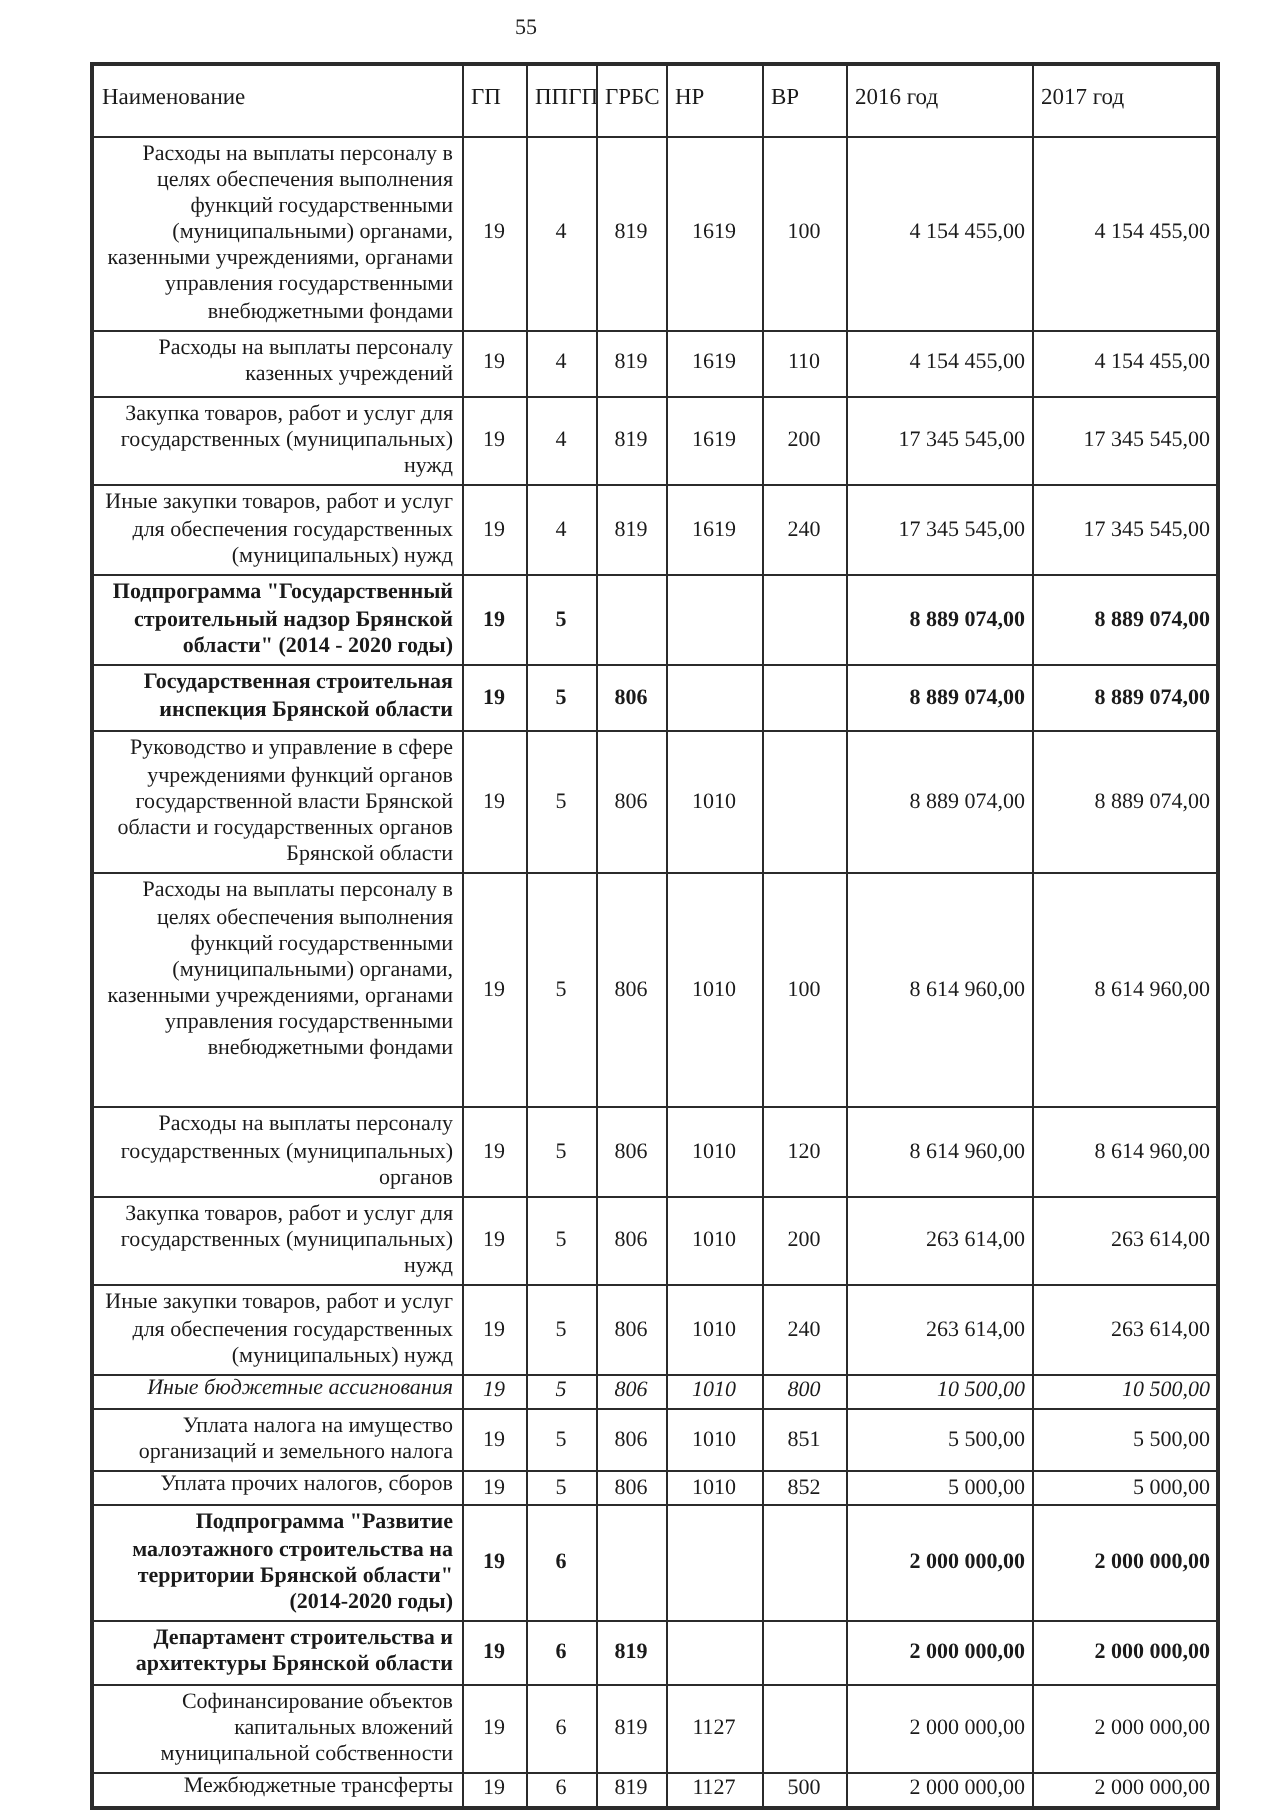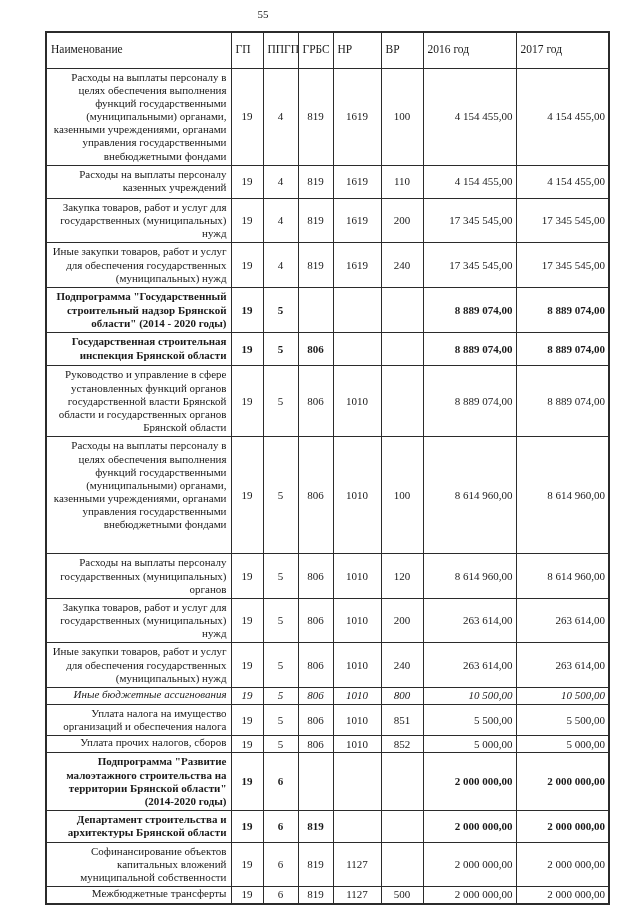--- a/index.html
+++ b/index.html
@@ -136,21 +136,21 @@
         <td class="c-name">Государственная строительная инспекция Брянской области</td>
         <td class="c-num">19</td>
         <td class="c-num">5</td>
         <td class="c-num">806</td>
         <td class="c-num"></td>
         <td class="c-num"></td>
         <td class="c-amt">8 889 074,00</td>
         <td class="c-amt">8 889 074,00</td>
       </tr>
         <tr>
-        <td class="c-name">Руководство и управление в сфере установленных функций органов государственной власти Брянской области и государственных органов Брянской области</td>
+        <td class="c-name">Руководство и управление в сфере учреждениями функций органов государственной власти Брянской области и государственных органов Брянской области</td>
         <td class="c-num">19</td>
         <td class="c-num">5</td>
         <td class="c-num">806</td>
         <td class="c-num">1010</td>
         <td class="c-num"></td>
         <td class="c-amt">8 889 074,00</td>
         <td class="c-amt">8 889 074,00</td>
       </tr>
         <tr>
         <td class="c-name">Расходы на выплаты персоналу в целях обеспечения выполнения функций государственными (муниципальными) органами, казенными учреждениями, органами управления государственными внебюджетными фондами</td>
@@ -196,21 +196,21 @@
         <td class="c-name">Иные бюджетные ассигнования</td>
         <td class="c-num">19</td>
         <td class="c-num">5</td>
         <td class="c-num">806</td>
         <td class="c-num">1010</td>
         <td class="c-num">800</td>
         <td class="c-amt">10 500,00</td>
         <td class="c-amt">10 500,00</td>
       </tr>
         <tr>
-        <td class="c-name">Уплата налога на имущество организаций и обеспечения налога</td>
+        <td class="c-name">Уплата налога на имущество организаций и земельного налога</td>
         <td class="c-num">19</td>
         <td class="c-num">5</td>
         <td class="c-num">806</td>
         <td class="c-num">1010</td>
         <td class="c-num">851</td>
         <td class="c-amt">5 500,00</td>
         <td class="c-amt">5 500,00</td>
       </tr>
         <tr>
         <td class="c-name">Уплата прочих налогов, сборов</td>

